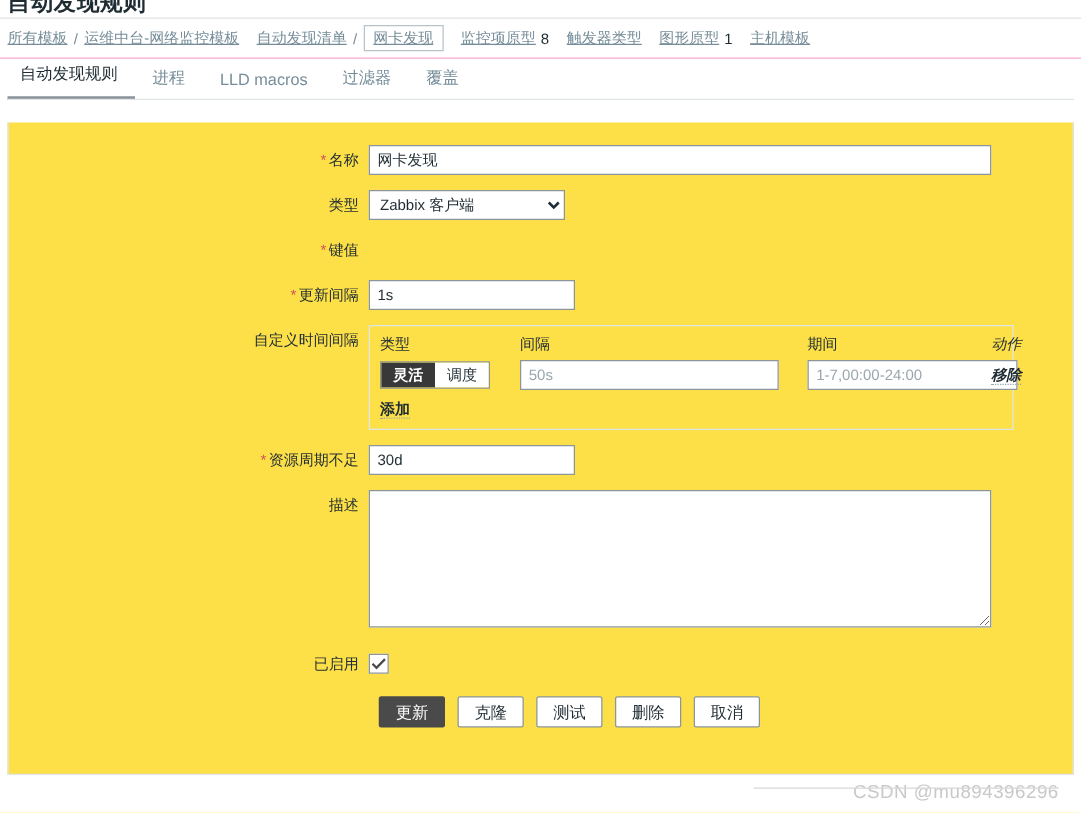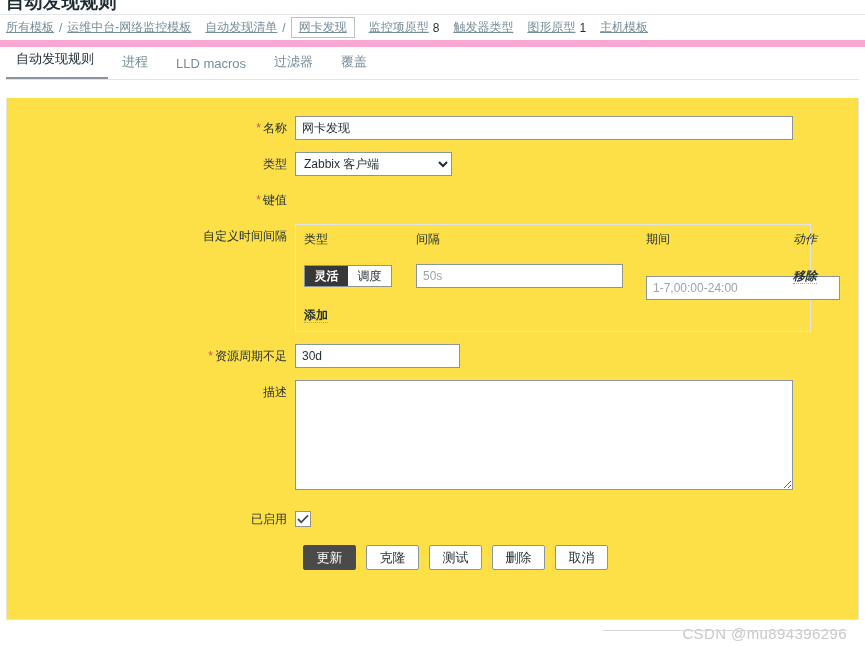--- a/index.html
+++ b/index.html
@@ -30,21 +30,21 @@
     font-size: 18px;
     font-weight: 700;
     color: #1f2c33;
     white-space: nowrap;
     letter-spacing: 0.5px;
   }
 
   
   .breadcrumb-bar {
     border-top: 1px solid #dfe4e7;
-    border-bottom: 7px solid #f9a8d4;
+    border-bottom: 1px solid #f9a8d4;
     height: 33px;
     display: flex;
     align-items: center;
     padding: 0 6px;
     box-sizing: border-box;
     background: #fff;
   }
   .crumb {
     color: #768d99;
     text-decoration: underline;
@@ -209,21 +209,21 @@
     background: #fff;
     color: #1f2c33;
     font-family: Liberation Mono, monospace;
   }
   .seg span.on {
     background: #383838;
     color: #ffffff;
     font-weight: 600;
   }
   .inp-interval { width: 207px; }
-  .inp-period   { width: 194px; margin-top: 24px; }
+  .inp-period   { width: 168px; }
 
   .link-dotted {
     color: #1f2c33;
     font-size: 12px;
     font-weight: 600;
     border-bottom: 1px dotted #9aa6ad;
     cursor: pointer;
     text-decoration: none;
     display: inline-block;
     line-height: 14px;
@@ -365,20 +365,28 @@
         </select>
       </div>
     </div>
 
     <div class="row">
       <div class="label">
         <span class="req">*</span><span>键值</span>
       </div>
     </div>
 
+    <div class="row">
+      <div class="label">
+        <span class="req">*</span><span>更新间隔</span>
+      </div>
+      <div class="field">
+        <input type="text" class="inp-med" value="1s" style="">
+      </div>
+    </div>
 
     <div class="row">
       <div class="label">
         <span>自定义时间间隔</span>
       </div>
       <div class="field">
         <div class="intervals-box">
 
           <div class="iv-head">
             <div class="iv-c1">类型</div>

